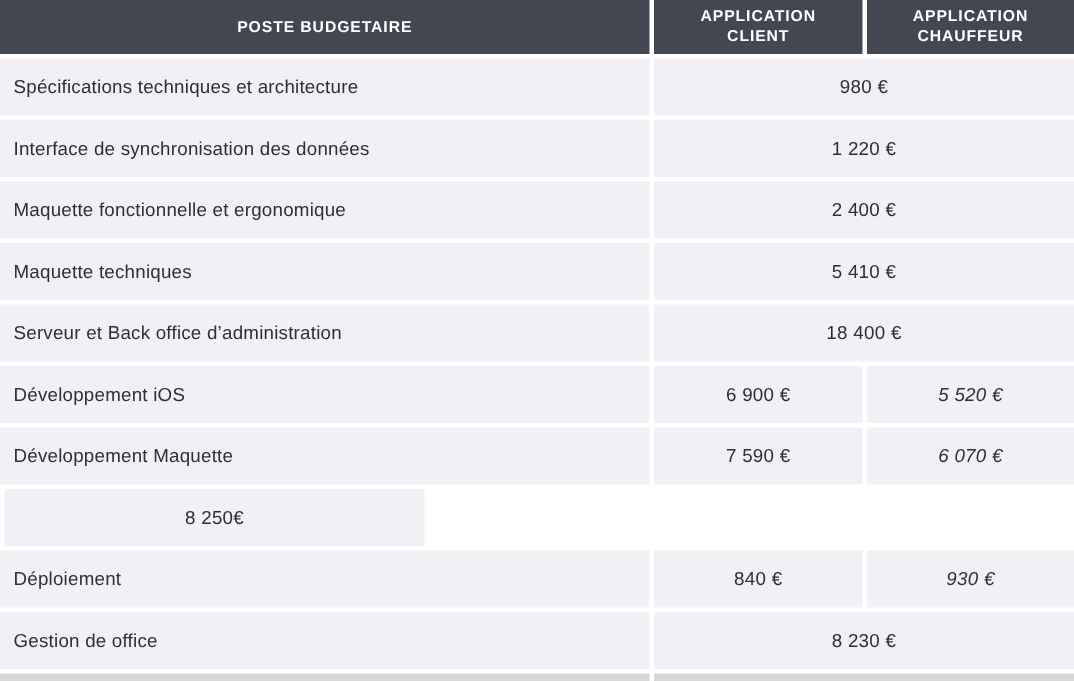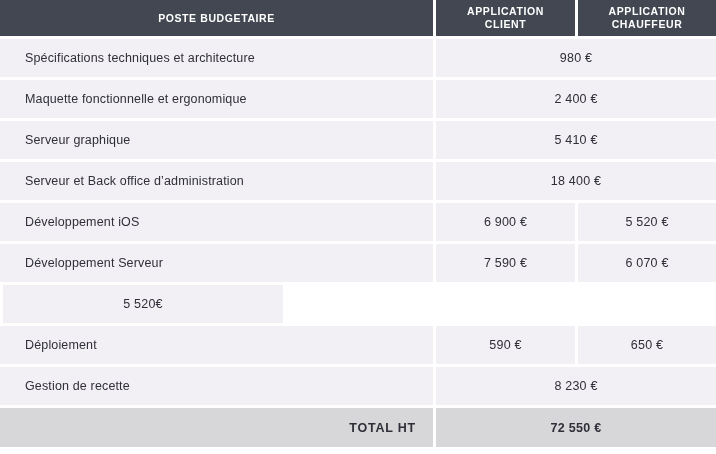--- a/index.html
+++ b/index.html
@@ -73,37 +73,38 @@
   .cell {
     background: #f2f0f4;
     display: flex;
     align-items: center;
     color: #2f2f39;
     font-size: 12.5px;
   }
   .cell-label {
     width: 433px;
     flex: 0 0 433px;
-    padding-left: 25px;
+    padding-left: 9px;
     box-sizing: border-box;
     letter-spacing: 0.15px;
   }
   .cell-value {
     justify-content: center;
     text-align: center;
     margin-left: 3px;
     letter-spacing: 0.2px;
   }
   .cell-client {
     width: 139px;
     flex: 0 0 139px;
   }
   .cell-chauffeur {
     width: 138px;
     flex: 0 0 138px;
+    font-style: italic;
   }
   .cell-merged {
     width: 280px;
     flex: 0 0 280px;
   }
 
   
   .row-total {
     display: flex;
     height: 39px;
@@ -161,60 +162,64 @@
     </div>
   </div>
 
   <div class="table-body">
 
     <div class="row">
       <div class="cell cell-label">Spécifications techniques et architecture</div>
       <div class="cell cell-value cell-merged">980 €</div>
     </div>
 
+    <div class="row">
+      <div class="cell cell-label">Interface de synchronisation des données</div>
+      <div class="cell cell-value cell-merged">1 220 €</div>
+    </div>
 
     <div class="row">
       <div class="cell cell-label">Maquette fonctionnelle et ergonomique</div>
       <div class="cell cell-value cell-merged">2 400 €</div>
     </div>
 
     <div class="row">
-      <div class="cell cell-label">Serveur graphique</div>
+      <div class="cell cell-label">Maquette techniques</div>
       <div class="cell cell-value cell-merged">5 410 €</div>
     </div>
 
     <div class="row">
       <div class="cell cell-label">Serveur et Back office d’administration</div>
       <div class="cell cell-value cell-merged">18 400 €</div>
     </div>
 
     <div class="row">
       <div class="cell cell-label">Développement iOS</div>
       <div class="cell cell-value cell-client">6 900 €</div>
       <div class="cell cell-value cell-chauffeur">5 520 €</div>
     </div>
 
     <div class="row">
-      <div class="cell cell-label">Développement Serveur</div>
+      <div class="cell cell-label">Développement Maquette</div>
       <div class="cell cell-value cell-client">7 590 €</div>
       <div class="cell cell-value cell-chauffeur">6 070 €</div>
     </div>
 
     <div class="row">
-      <div class="cell cell-value cell-merged">5 520€</div>
+      <div class="cell cell-value cell-merged">8 250€</div>
     </div>
 
     <div class="row">
       <div class="cell cell-label">Déploiement</div>
-      <div class="cell cell-value cell-client">590 €</div>
-      <div class="cell cell-value cell-chauffeur">650 €</div>
-    </div>
-
-    <div class="row">
-      <div class="cell cell-label">Gestion de recette</div>
+      <div class="cell cell-value cell-client">840 €</div>
+      <div class="cell cell-value cell-chauffeur">930 €</div>
+    </div>
+
+    <div class="row">
+      <div class="cell cell-label">Gestion de office</div>
       <div class="cell cell-value cell-merged">8 230 €</div>
     </div>
 
     <div class="row-total">
       <div class="total-label">TOTAL HT</div>
       <div class="total-value">72 550 €</div>
     </div>
 
   </div>
 </div>

